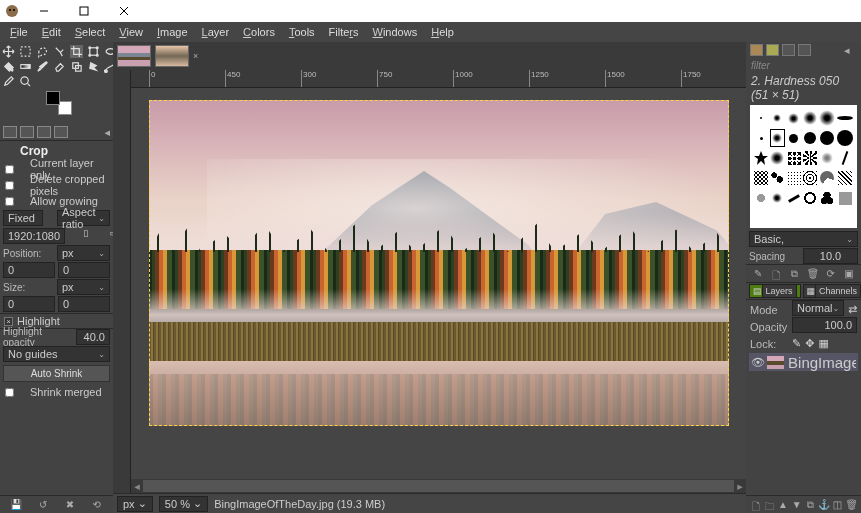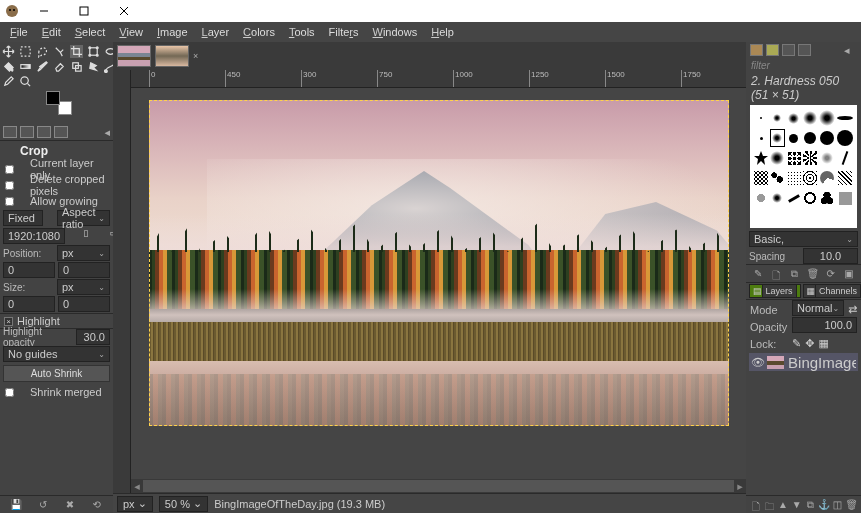--- a/index.html
+++ b/index.html
@@ -317,21 +317,21 @@
           <span>0</span>
         </div>
       </div>
     <div class="hl">
         <div class="x">×</div>
         <span>Highlight</span>
       </div>
     <div class="liner">
         <span class="lbl" style="flex:1">Highlight opacity</span>
         <div class="numin" style="flex:0 0 34px;justify-content:flex-end">
-          <span>30.0</span>
+          <span>40.0</span>
         </div>
       </div>
     <div class="optselect">
         <div class="sel">
           <span>No guides</span>
           <span class="chev">⌄</span>
         </div>
       </div>
     <div class="btn">Auto Shrink</div>
     <div class="optrow">

